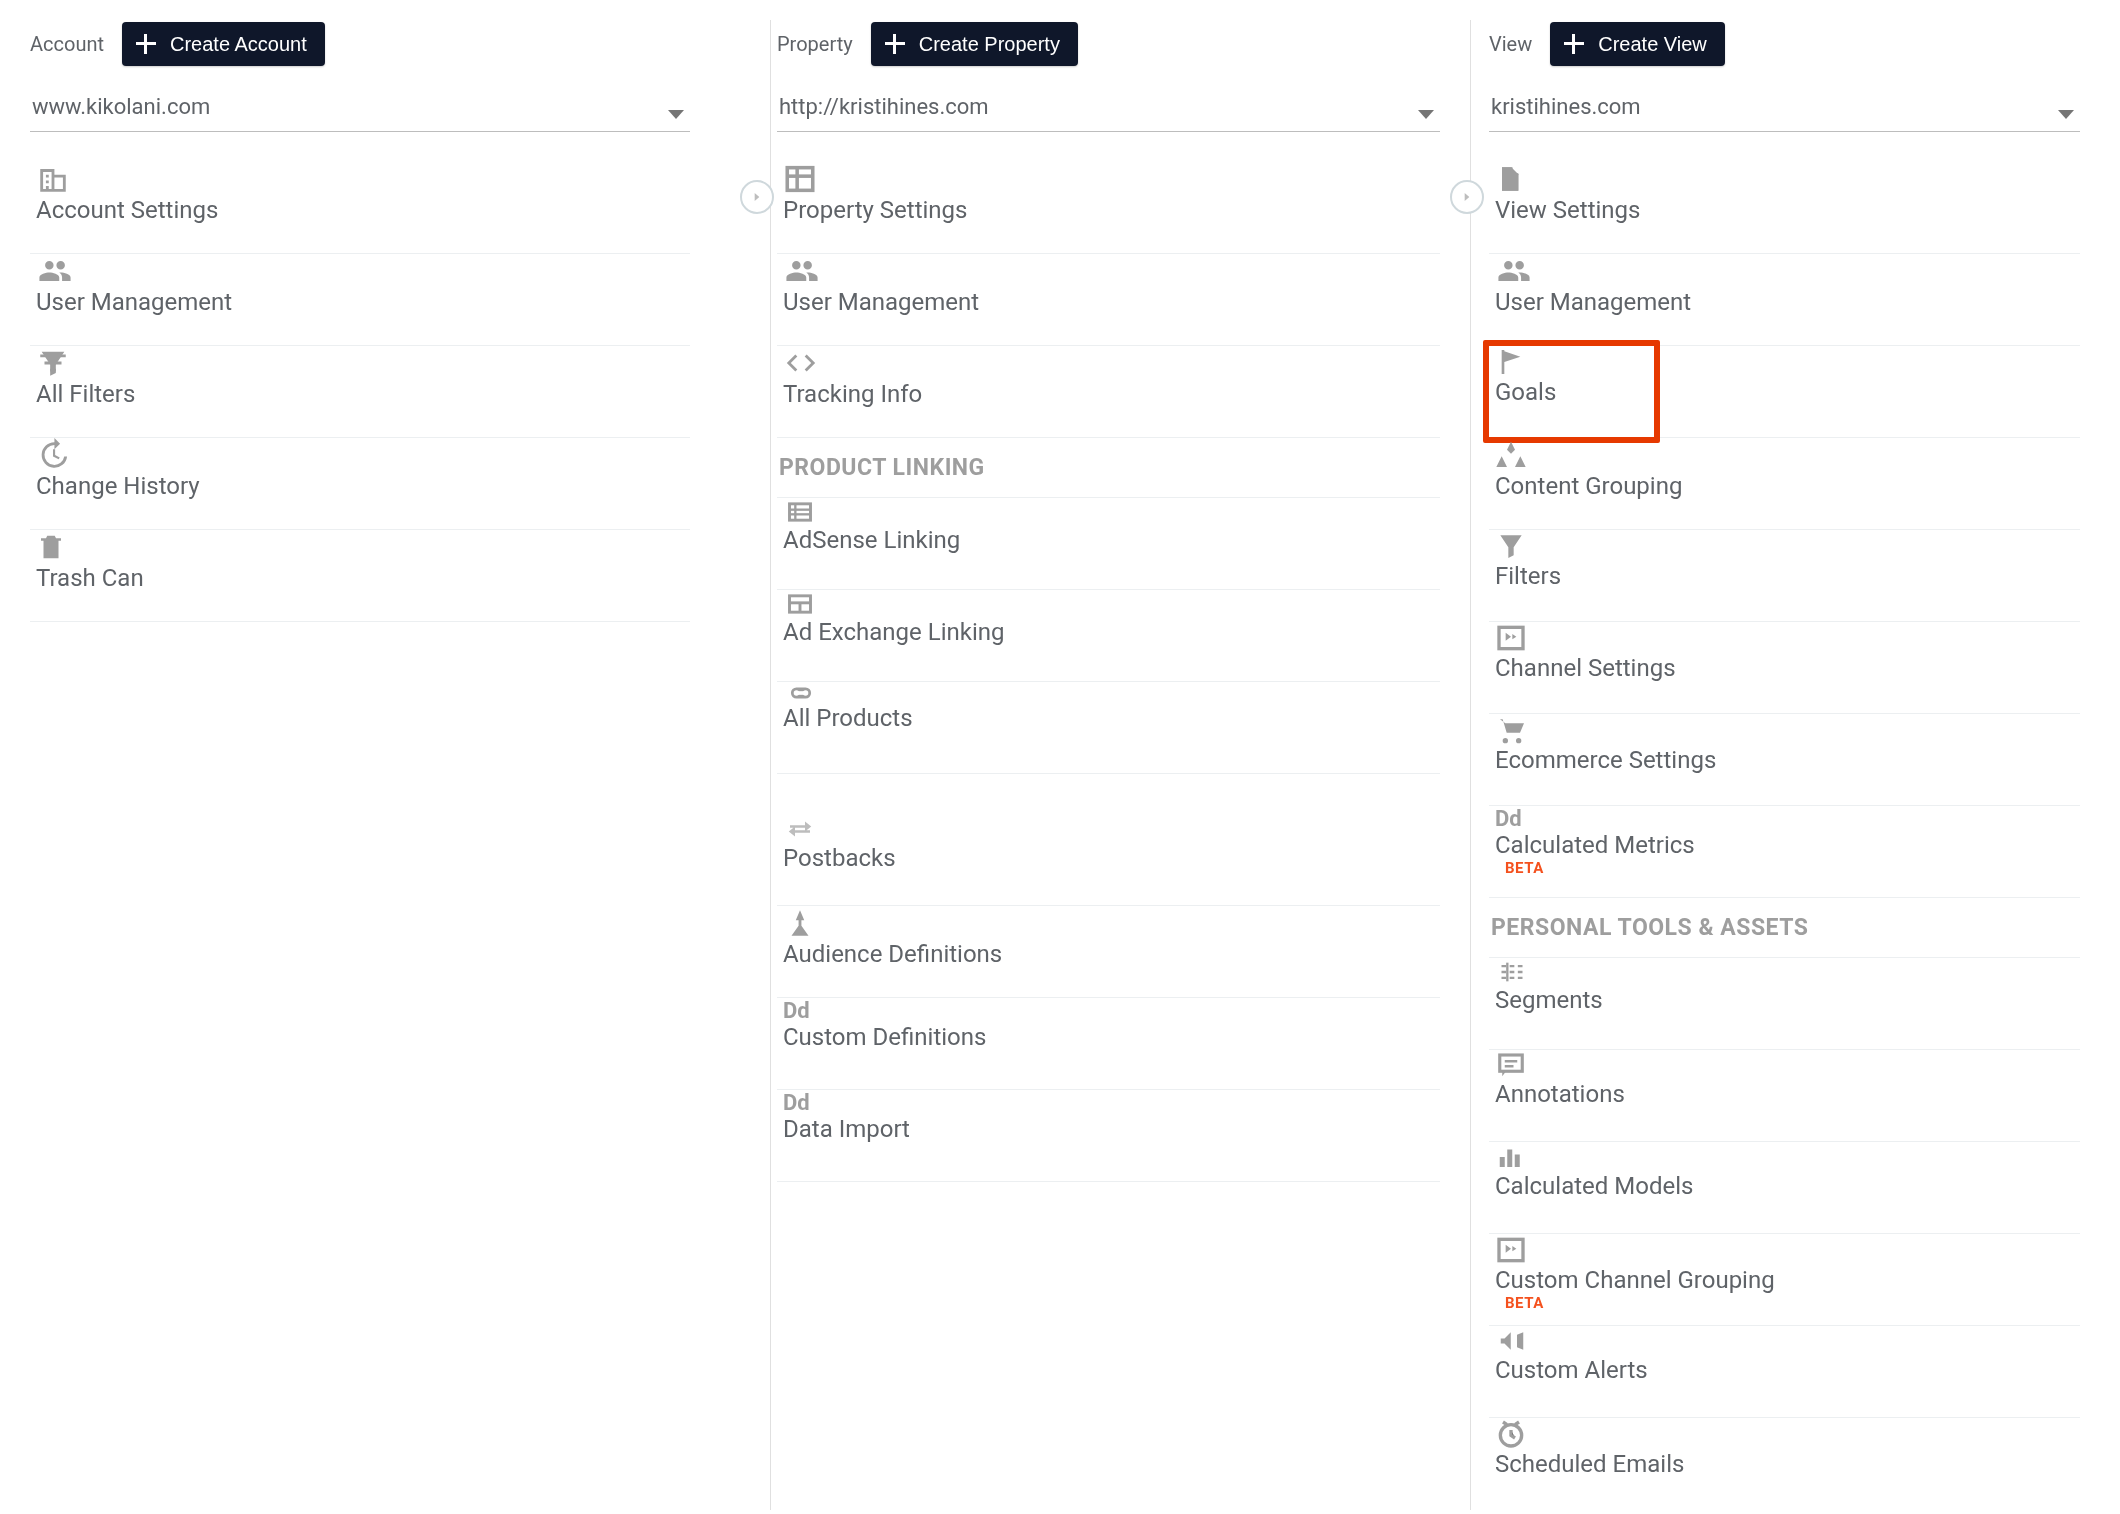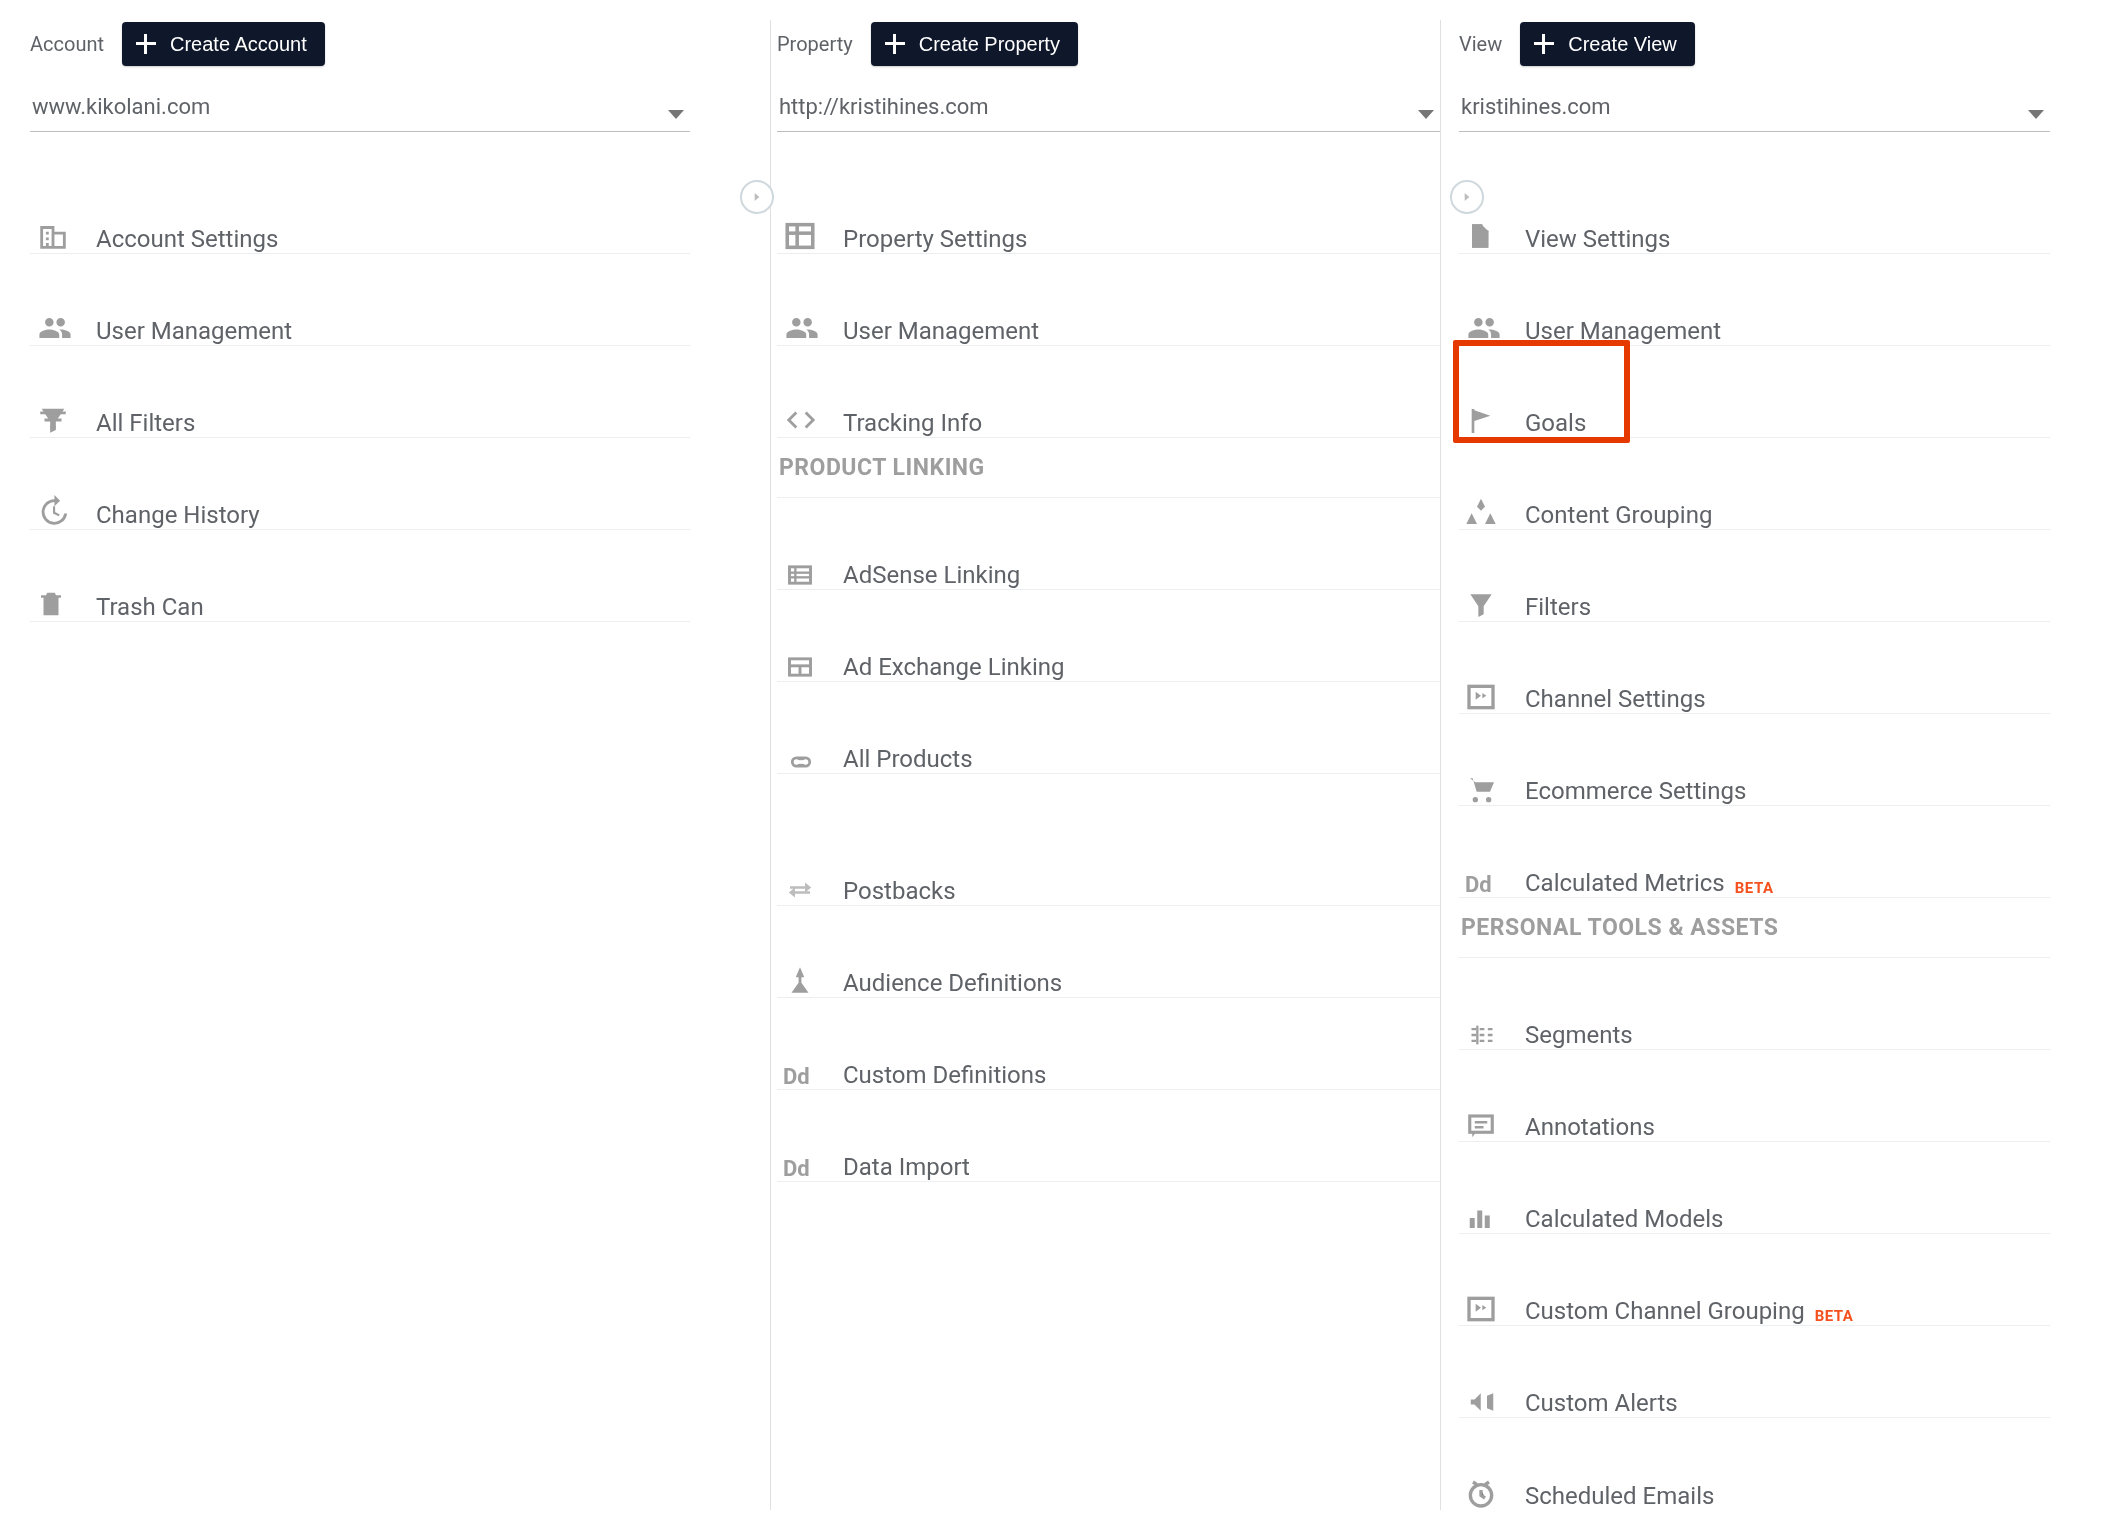--- a/index.html
+++ b/index.html
@@ -15,21 +15,21 @@
     flex-direction: row;
     padding: 20px 30px 10px 30px;
     position: relative;
   }
   .col {
     position: relative;
     flex: 0 0 auto;
   }
   .col-account { width: 660px; }
   .col-property { width: 670px; margin-left: 80px; border-left: 1px solid #e0e0e0; padding-left: 6px; }
-  .col-view { width: 610px; border-left: 1px solid #e0e0e0; padding-left: 18px; }
+  .col-view { width: 610px; margin-left: 30px; border-left: 1px solid #e0e0e0; padding-left: 18px; }
 
   .col-header {
     display: flex;
     align-items: center;
     gap: 18px;
     height: 48px;
   }
   .col-title {
     font-size: 20px;
     color: #5f6368;
@@ -75,26 +75,27 @@
   .selector .caret {
     width: 0; height: 0;
     border-left: 8px solid transparent;
     border-right: 8px solid transparent;
     border-top: 9px solid #757575;
   }
 
   .list { margin-top: 30px; }
   .row {
     display: flex;
-    align-items: flex-end;
+    align-items: flex-start;
     height: 92px;
     border-bottom: 1px solid #eceff1;
     cursor: pointer;
     padding: 0 6px 0 6px;
     position: relative;
+    flex-direction: column;
   }
   .row .icon-slot {
     width: 60px;
     display: flex;
     align-items: center;
     justify-content: flex-start;
     color: #9e9e9e;
   }
   .row .label {
     font-size: 24px;

